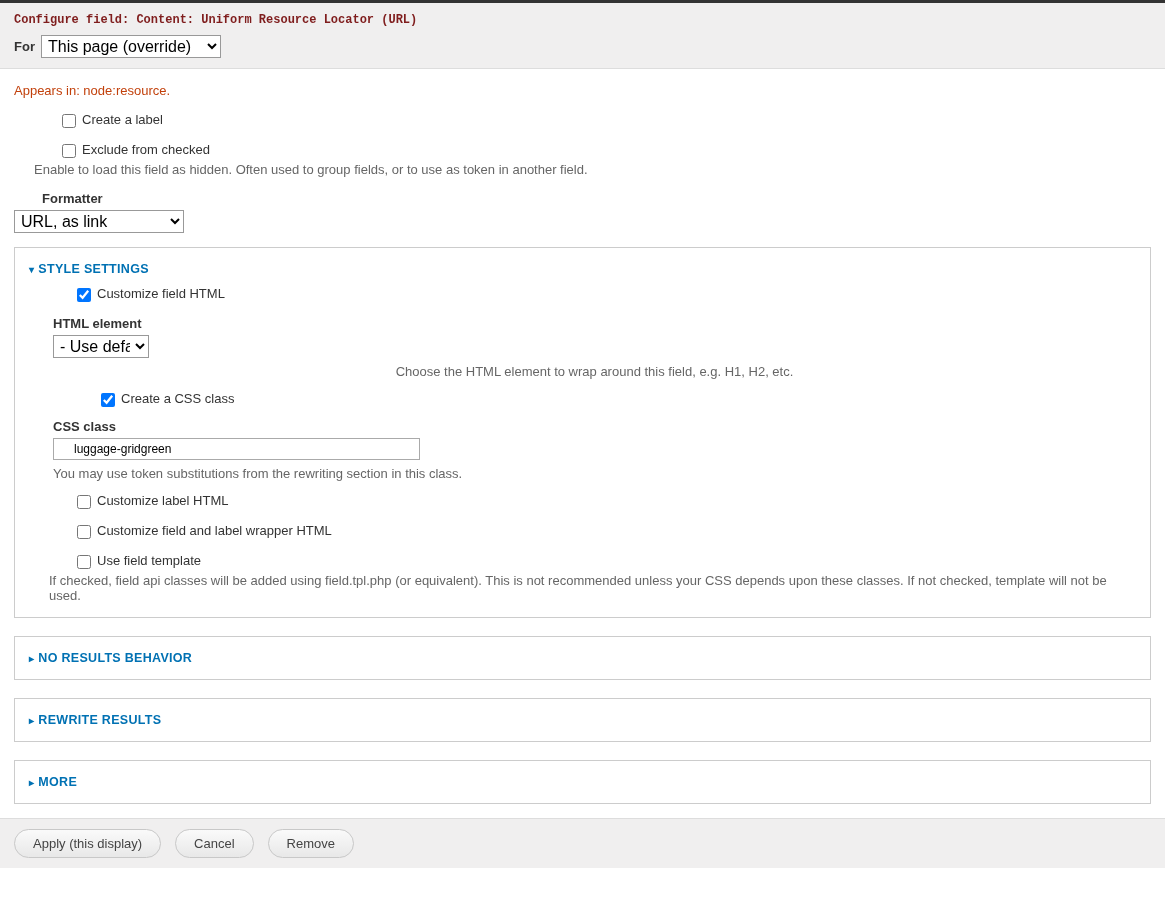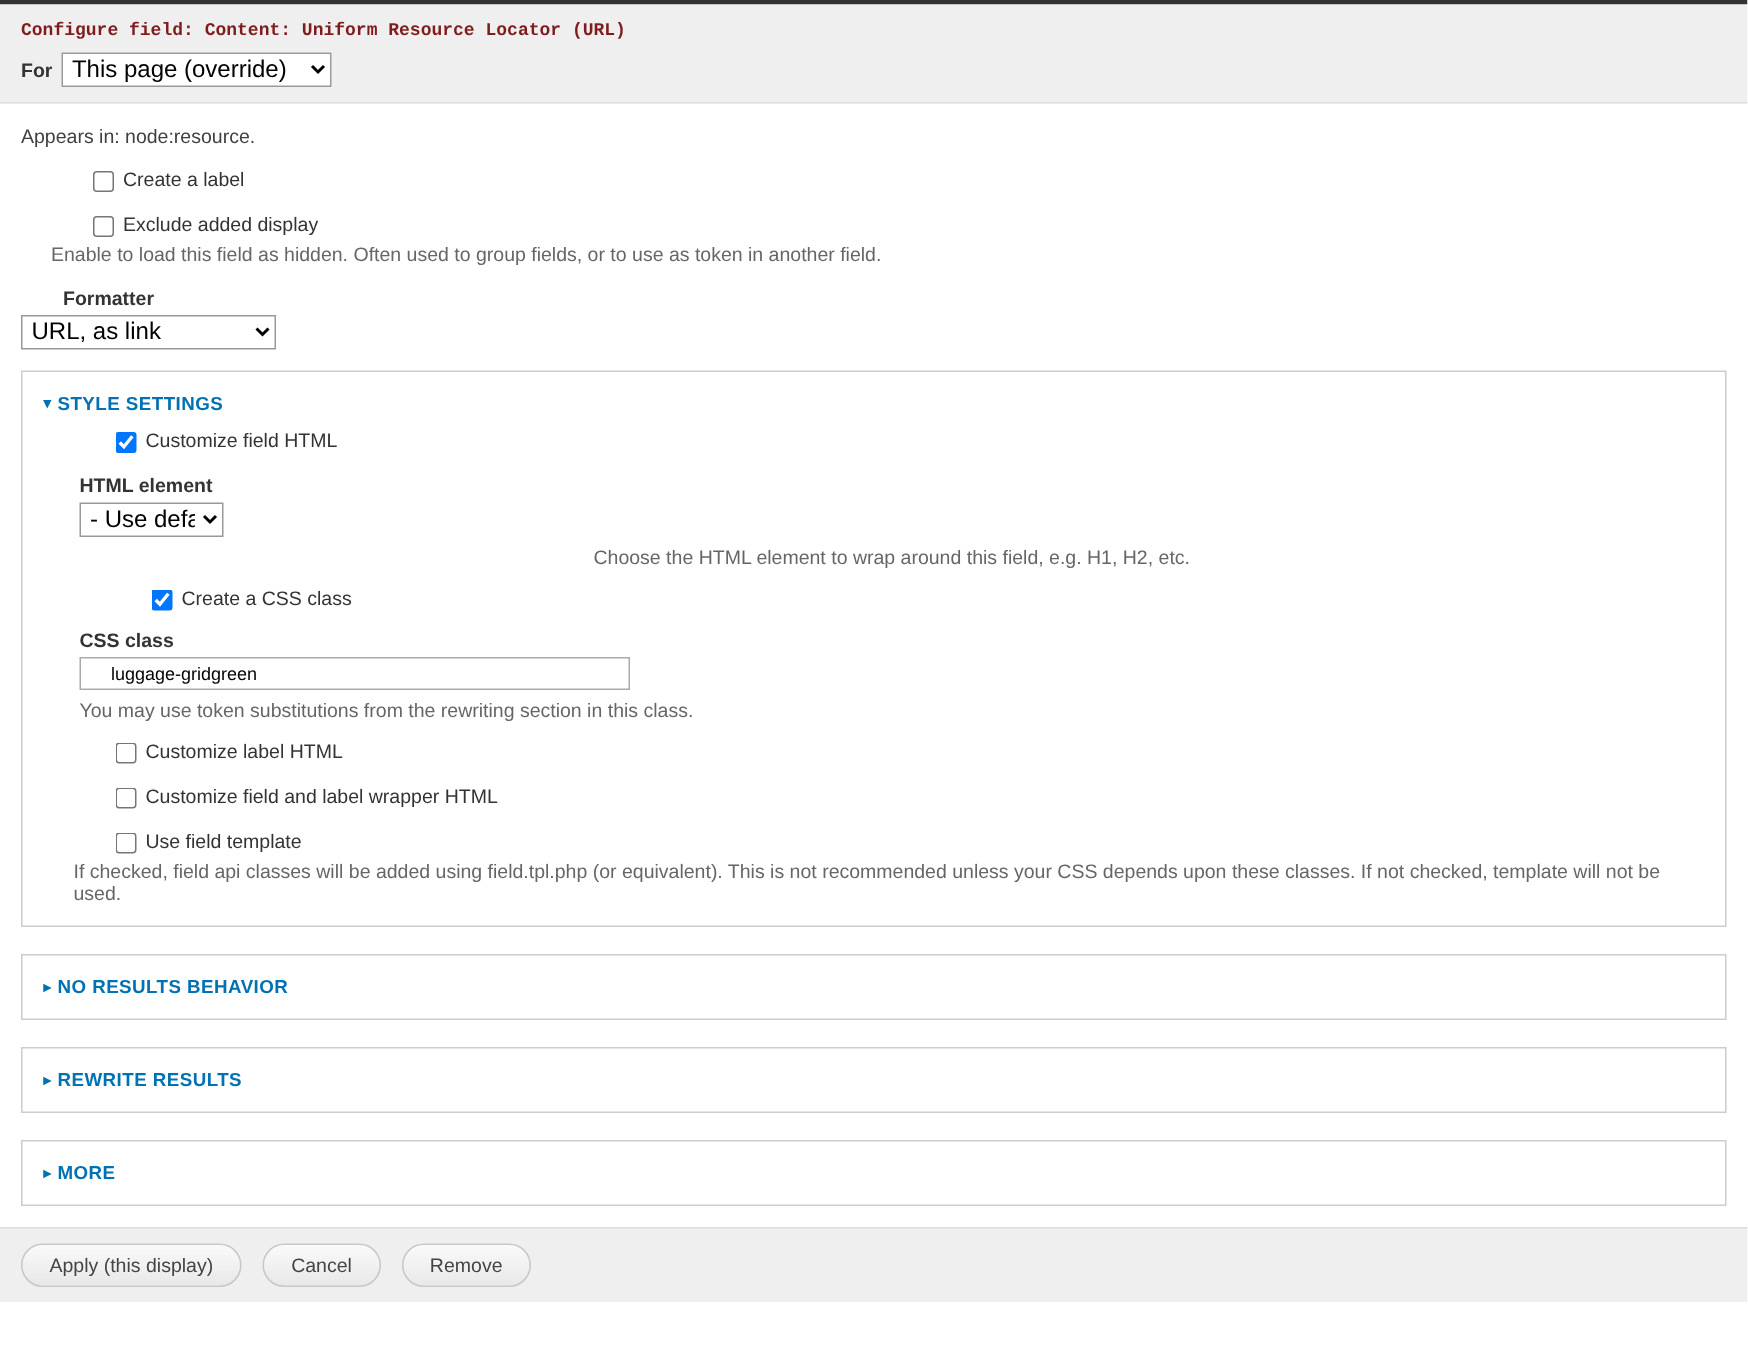--- a/index.html
+++ b/index.html
@@ -42,21 +42,21 @@
     background: #fff;
   }
   .for-select { width: 180px; }
   .formatter-select { width: 170px; }
   .html-elem-select { width: 96px; }
 
   .main-content {
     padding: 14px;
   }
   .appears-in {
-    color: #404040;
+    color: #c2410c;
     margin-bottom: 14px;
   }
   .field-row {
     margin-bottom: 14px;
   }
   .checkbox-row {
     display: flex;
     align-items: flex-start;
     gap: 6px;
     padding-left: 48px;
@@ -164,21 +164,21 @@
     <div class="field-row">
       <label class="checkbox-row">
         <input type="checkbox" style="">
         <span class="checkbox-label">Create a label</span>
       </label>
     </div>
 
     <div class="field-row">
       <label class="checkbox-row">
         <input type="checkbox" style="">
-        <span class="checkbox-label">Exclude added display</span>
+        <span class="checkbox-label">Exclude from checked</span>
       </label>
       <div class="description">Enable to load this field as hidden. Often used to group fields, or to use as token in another field.</div>
     </div>
 
     <div class="field-row">
       <div class="section-label">Formatter</div>
       <select class="formatter-select">
         <option>URL, as link</option>
       </select>
     </div>

